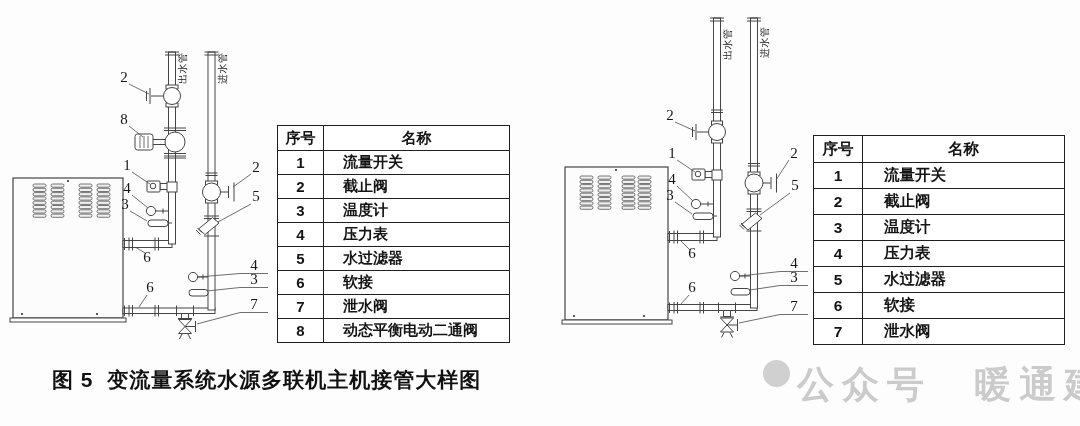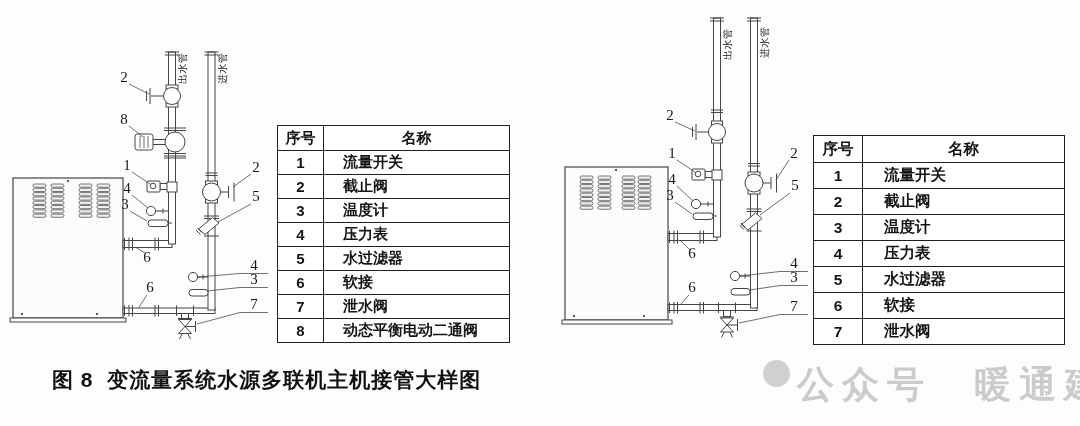--- a/index.html
+++ b/index.html
@@ -432,15 +432,15 @@
     <tr style="height:26px">
           <td class="no">7</td>
           <td style="padding-left:21px">泄水阀</td>
         </tr>
   </tbody>
     </table>
 
   <div class="watermark-logo"></div>
   <div class="watermark-text">公众号 暖通建</div>
 
-  <div class="caption" style="left:52px;top:366px">图 8  变流量系统水源多联机主机接管大样图</div>
+  <div class="caption" style="left:52px;top:366px">图 5  变流量系统水源多联机主机接管大样图</div>
 
 </div>
 
 </body></html>

